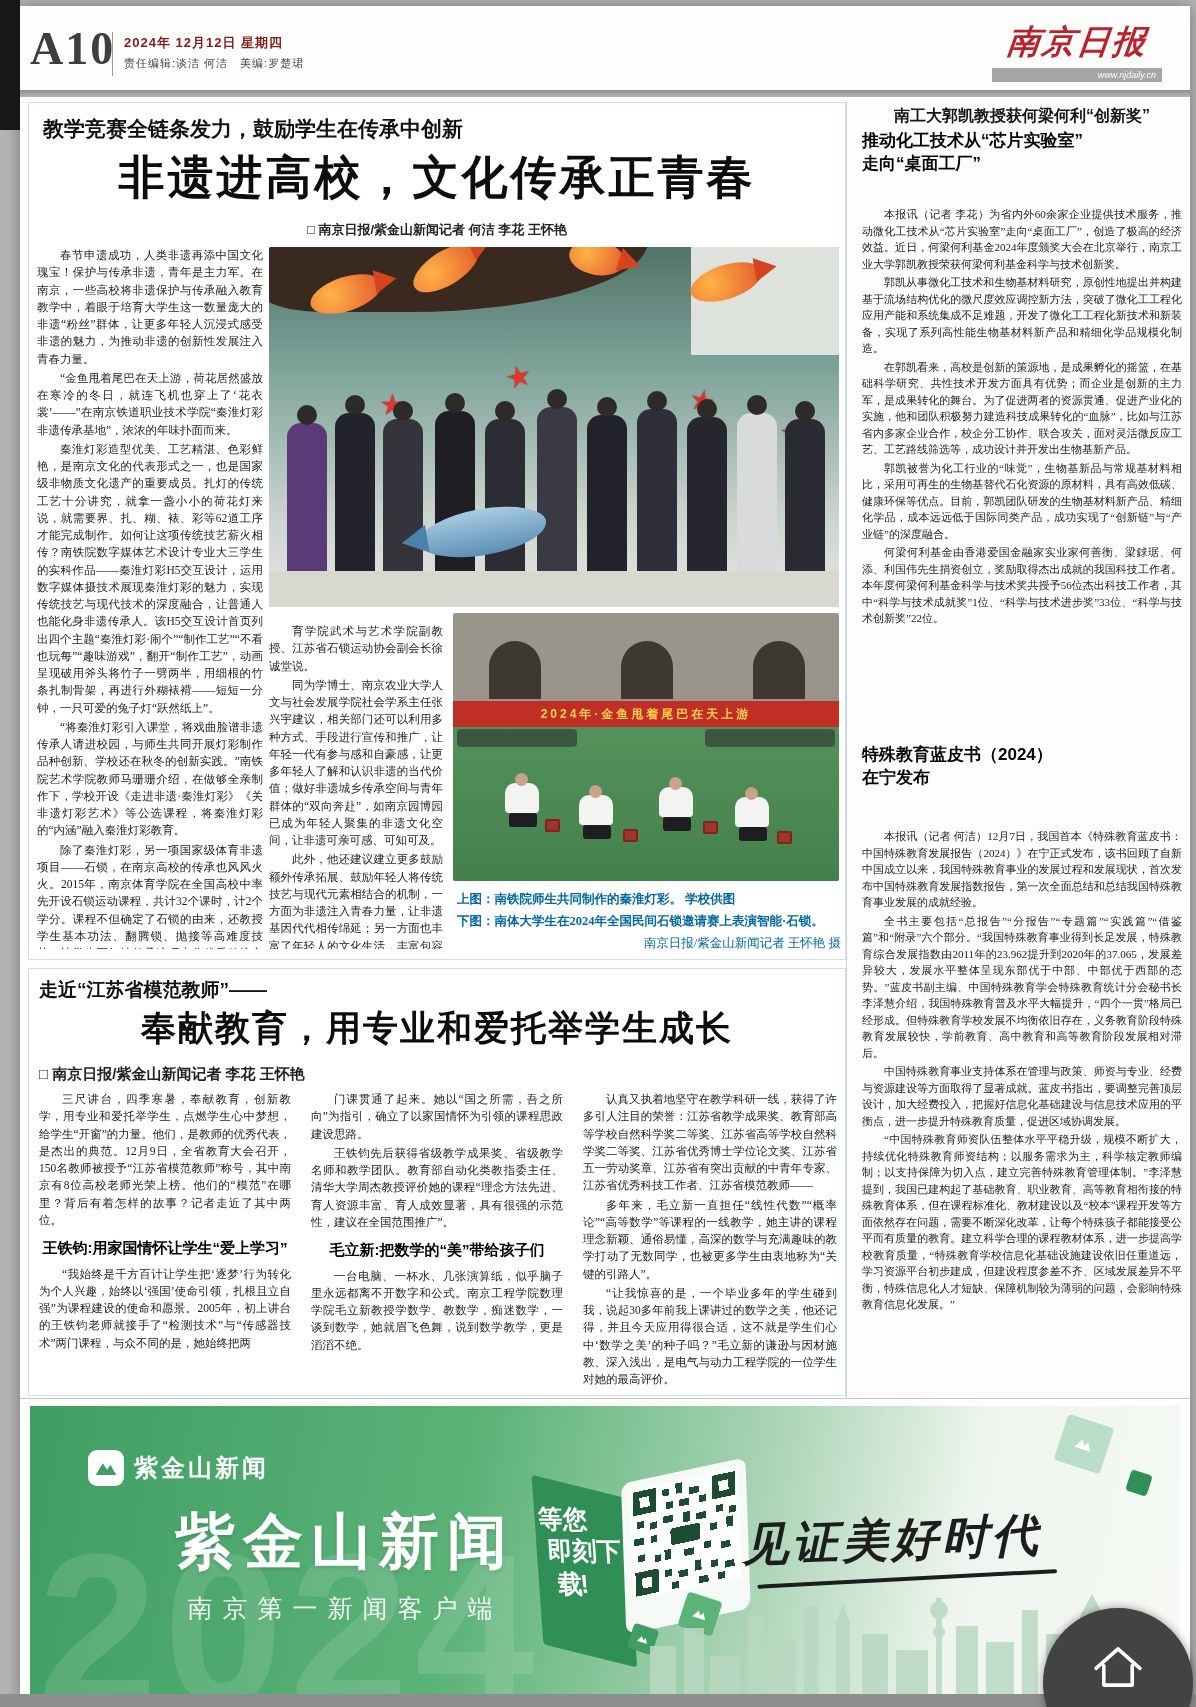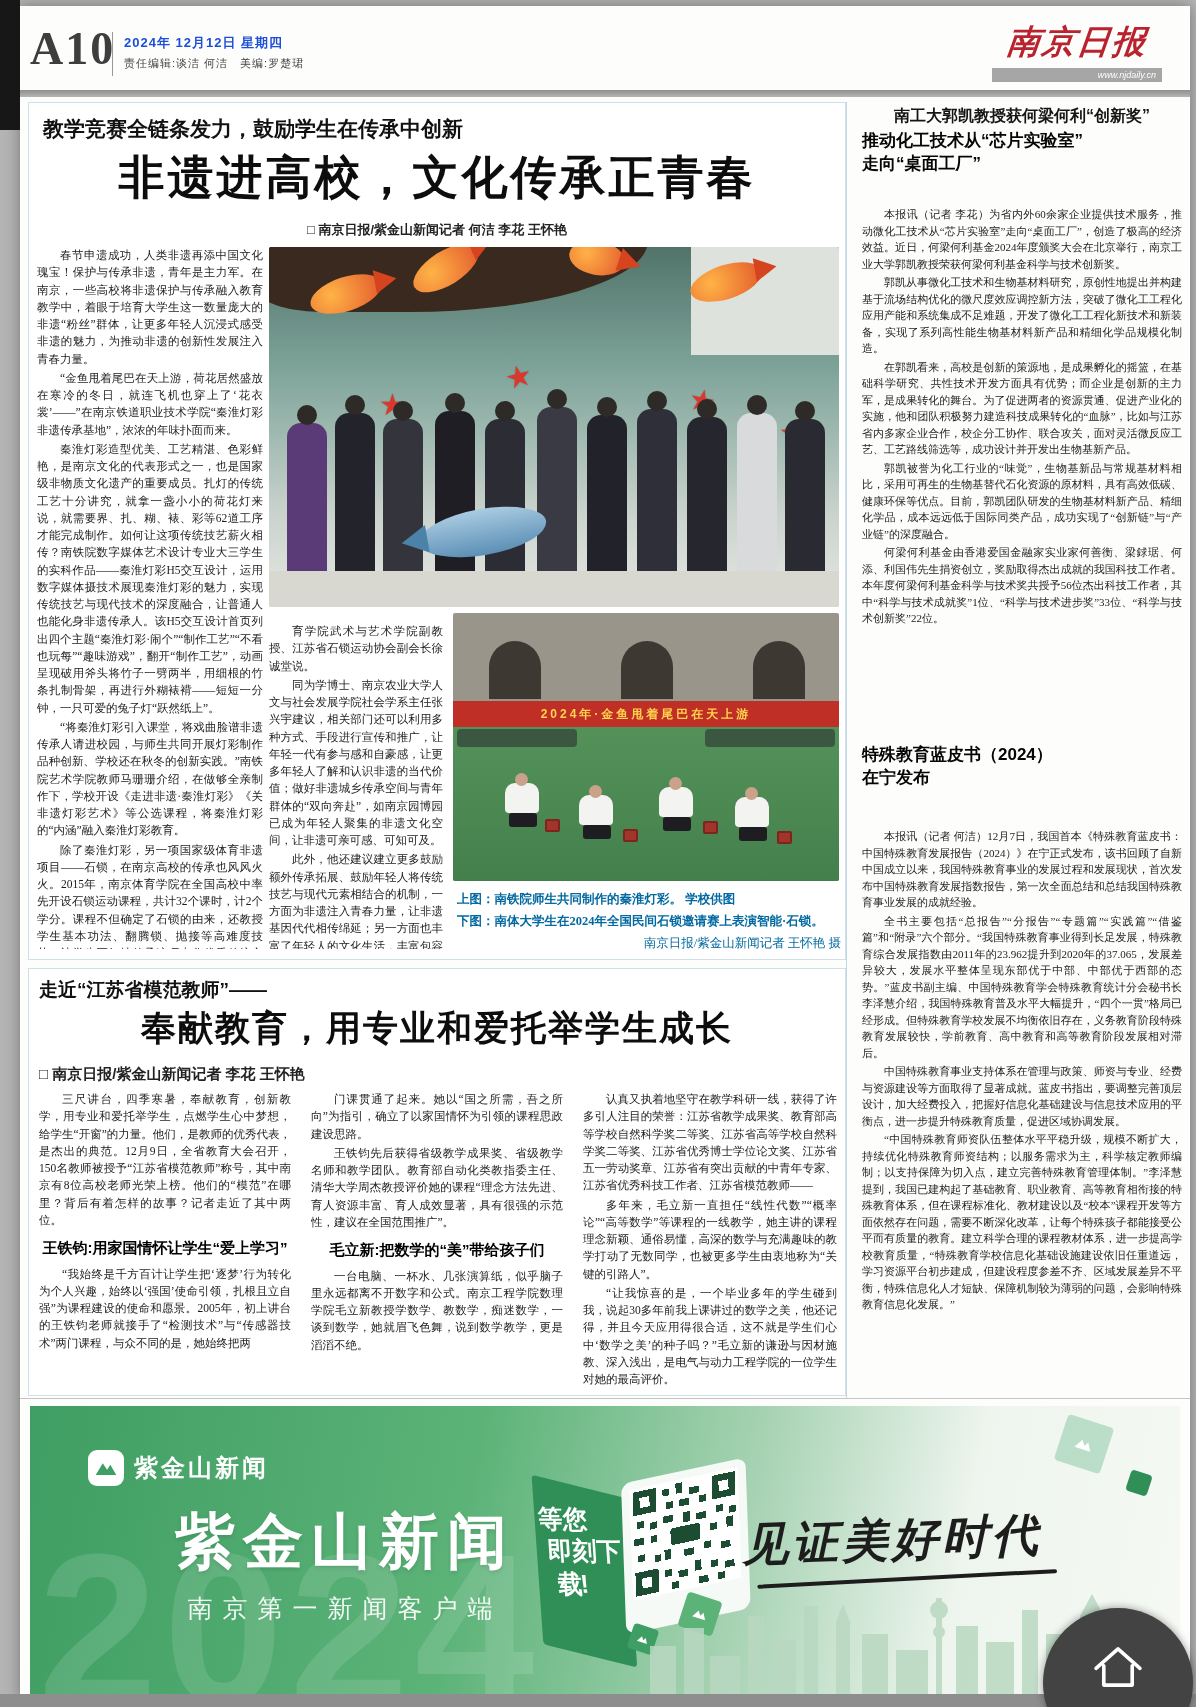--- a/index.html
+++ b/index.html
@@ -7,21 +7,21 @@
          background:#b4b4b4; font-family:"Liberation Sans",sans-serif; }
   .page { position:absolute; left:20px; top:6px; width:1170px; height:1695px;
           background:#fdfdfc; box-shadow:0 0 14px rgba(0,0,0,.35); }
   .corner-black { position:absolute; left:0; top:0; width:20px; height:130px; background:#171717; }
   .bottom-strip { position:absolute; left:0; top:1694px; width:1196px; height:13px; background:#8e8e8e; }
 
   
   .ed-no { position:absolute; left:10px; top:16px; font-family:"Liberation Serif",serif;
            font-size:46px; font-weight:bold; color:#3e3e3e; letter-spacing:2px; }
   .hd-vline { position:absolute; left:92px; top:26px; width:1px; height:44px; background:#999; }
-  .hd-date { position:absolute; left:104px; top:28px; font-size:13px; font-weight:bold; color:#1d4ed8; letter-spacing:1px; }
+  .hd-date { position:absolute; left:104px; top:28px; font-size:13px; font-weight:bold; color:#7f1d1d; letter-spacing:1px; }
   .hd-editors { position:absolute; left:104px; top:50px; font-size:11px; color:#444; letter-spacing:1px; }
   .section-title { position:absolute; left:0; right:0; top:18px; text-align:center;
            font-family:"Liberation Serif",serif; font-size:42px; font-weight:bold; color:#111; letter-spacing:10px; }
   .masthead { position:absolute; right:28px; top:14px; width:170px; text-align:center; }
   .masthead .logo { font-family:"DejaVu Serif",serif; font-style:italic; font-weight:bold;
            font-size:33px; color:#b9232e; letter-spacing:2px; transform:skewX(-6deg); }
   .masthead .bar { margin-top:3px; height:14px; background:#a6a6a6; color:#fff; font-size:9px;
            font-style:italic; text-align:right; padding-right:6px; line-height:14px; }
   .hd-rule { position:absolute; left:0; top:84px; width:1170px; height:7px;
            background:linear-gradient(#8f8f8f,#b5b5b5); }

